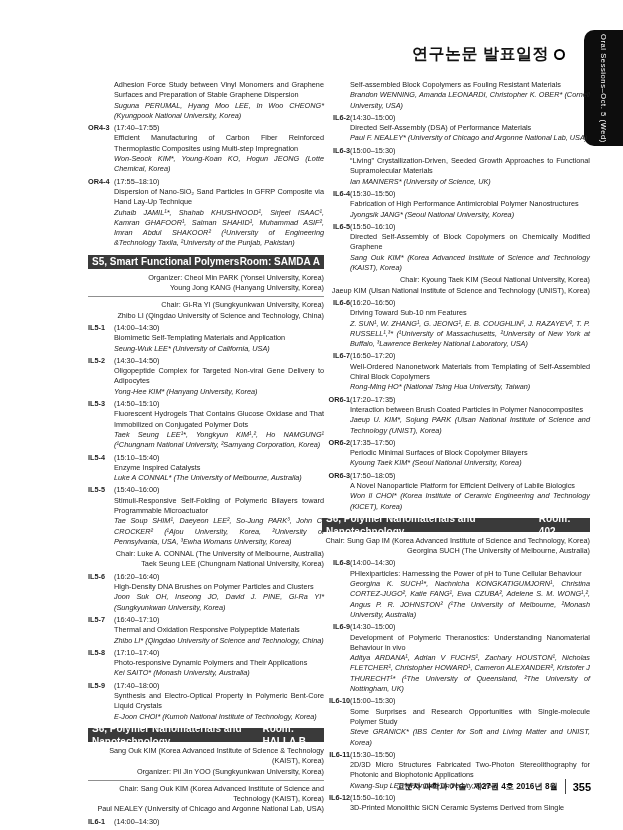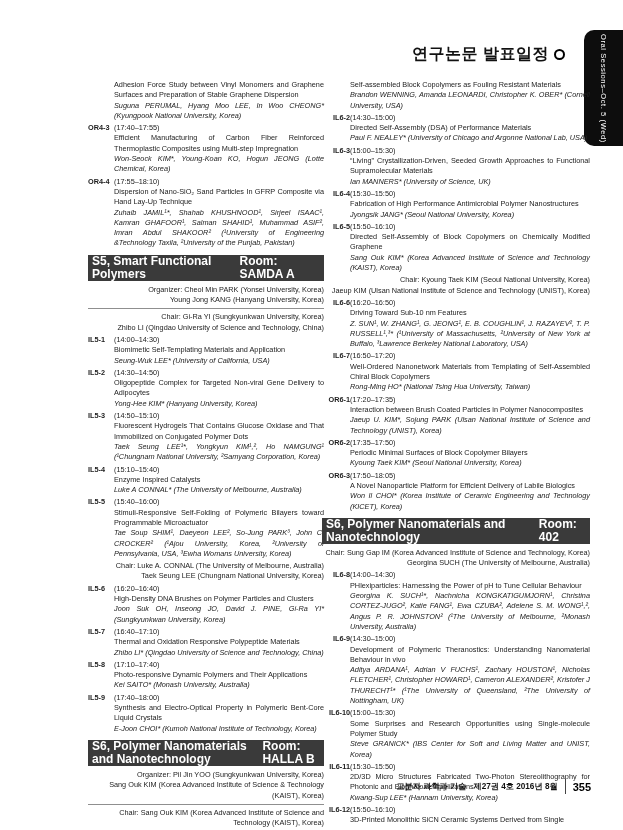--- a/index.html
+++ b/index.html
@@ -27,22 +27,22 @@
   .col-left  { left:88px;  width:236px; }
   .col-right { left:322px; width:268px; }
   .item { display:flex; margin-bottom:2px; }
   .item .lbl { flex:0 0 26px; width:26px; font-weight:bold; }
   .col-right .item .lbl { flex-basis:28px; width:28px;text-align:right; }
   .item .body { flex:1; min-width:0; }
   .title   { text-align:justify; }
   .authors { text-align:justify; font-style:italic; color:#222; }
   .session {
     display:flex; justify-content:space-between; align-items:center;
-    background:#3a3a3a; color:#ffffff; font-weight:bold; font-size:12px;
-    height:26px; line-height:13px; padding:0 4px; margin:6px 0 4px 0;
+    background:#3a3a3a; color:#ffffff; font-weight:bold; font-size:10px;
+    height:14px; line-height:13px; padding:0 4px; margin:6px 0 4px 0;
   }
   .credits { text-align:right; margin:1px 0 2px 0; }
   .rule { border-top:1px solid #8f8f8f; margin:3px 0; }
   .page-footer {
     position:absolute; top:779px; right:32px; display:flex; align-items:center; gap:7px;
   }
   .page-footer .journal { font-size:8.2px; font-weight:bold; color:#111; }
   .page-footer .sep { width:1px; height:15px; background:#444; }
   .page-footer .pageno { font-size:11px; font-weight:bold; color:#000; }
 </style>
@@ -172,22 +172,22 @@
           <div class="time">(17:40–18:00)</div>
           <div class="title">Synthesis and Electro-Optical Property in Polymeric Bent-Core Liquid Crystals</div>
           <div class="authors">E-Joon CHOI* (Kumoh National Institute of Technology, Korea)</div>
         </div>
       </div>
       <div class="session">
         <span>S6, Polymer Nanomaterials and Nanotechnology</span>
         <span>Room: HALLA B</span>
       </div>
       <div class="credits">
+        <div>Sang Ouk KIM (Korea Advanced Institute of Science &amp; Technology (KAIST), Korea)</div>
         <div>Organizer: Pil Jin YOO (Sungkyunkwan University, Korea)</div>
-        <div>Sang Ouk KIM (Korea Advanced Institute of Science &amp; Technology (KAIST), Korea)</div>
       </div>
       <div class="rule"></div>
       <div class="credits">
         <div>Chair: Sang Ouk KIM (Korea Advanced Institute of Science and Technology (KAIST), Korea)</div>
         <div>Paul NEALEY (University of Chicago and Argonne National Lab, USA)</div>
       </div>
       <div class="item">
         <div class="lbl">IL6-1</div>
         <div class="body">
           <div class="time">(14:00–14:30)</div>
@@ -302,21 +302,21 @@
         <div class="body">
           <div class="time">(14:30–15:00)</div>
           <div class="title">Development of Polymeric Theranostics: Understanding Nanomaterial Behaviour in vivo</div>
           <div class="authors">Aditya ARDANA¹, Adrian V FUCHS¹, Zachary HOUSTON¹, Nicholas FLETCHER¹, Christopher HOWARD¹, Cameron ALEXANDER², Kristofer J THURECHT¹* (¹The University of Queensland, ²The University of Nottingham, UK)</div>
         </div>
       </div>
       <div class="item">
         <div class="lbl">IL6-10</div>
         <div class="body">
           <div class="time">(15:00–15:30)</div>
-          <div class="title">Some Surprises and Research Opportunities using Single-molecule Polymer Study</div>
+          <div class="title">Some Surprises and Research Opportunities with Single-molecule Polymer Study</div>
           <div class="authors">Steve GRANICK* (IBS Center for Soft and Living Matter and UNIST, Korea)</div>
         </div>
       </div>
       <div class="item">
         <div class="lbl">IL6-11</div>
         <div class="body">
           <div class="time">(15:30–15:50)</div>
           <div class="title">2D/3D Micro Structures Fabricated Two-Photon Stereolithography for Photonic and Biophotonic Applications</div>
           <div class="authors">Kwang-Sup LEE* (Hannam University, Korea)</div>
         </div>

